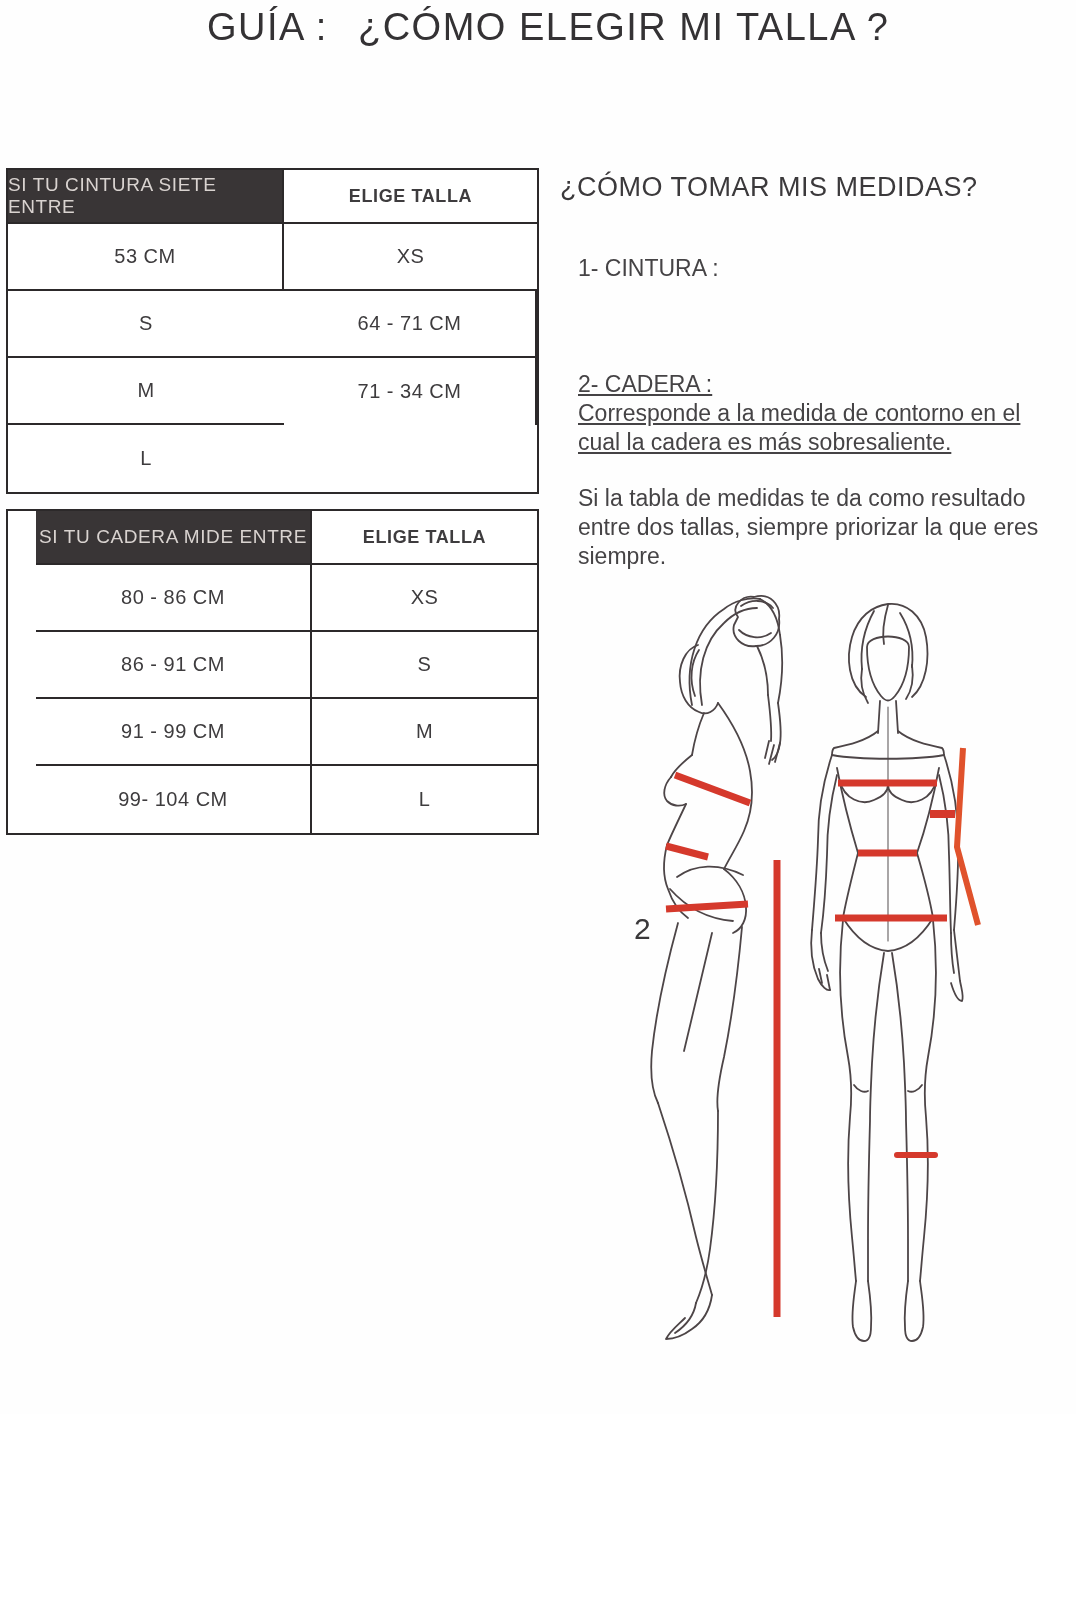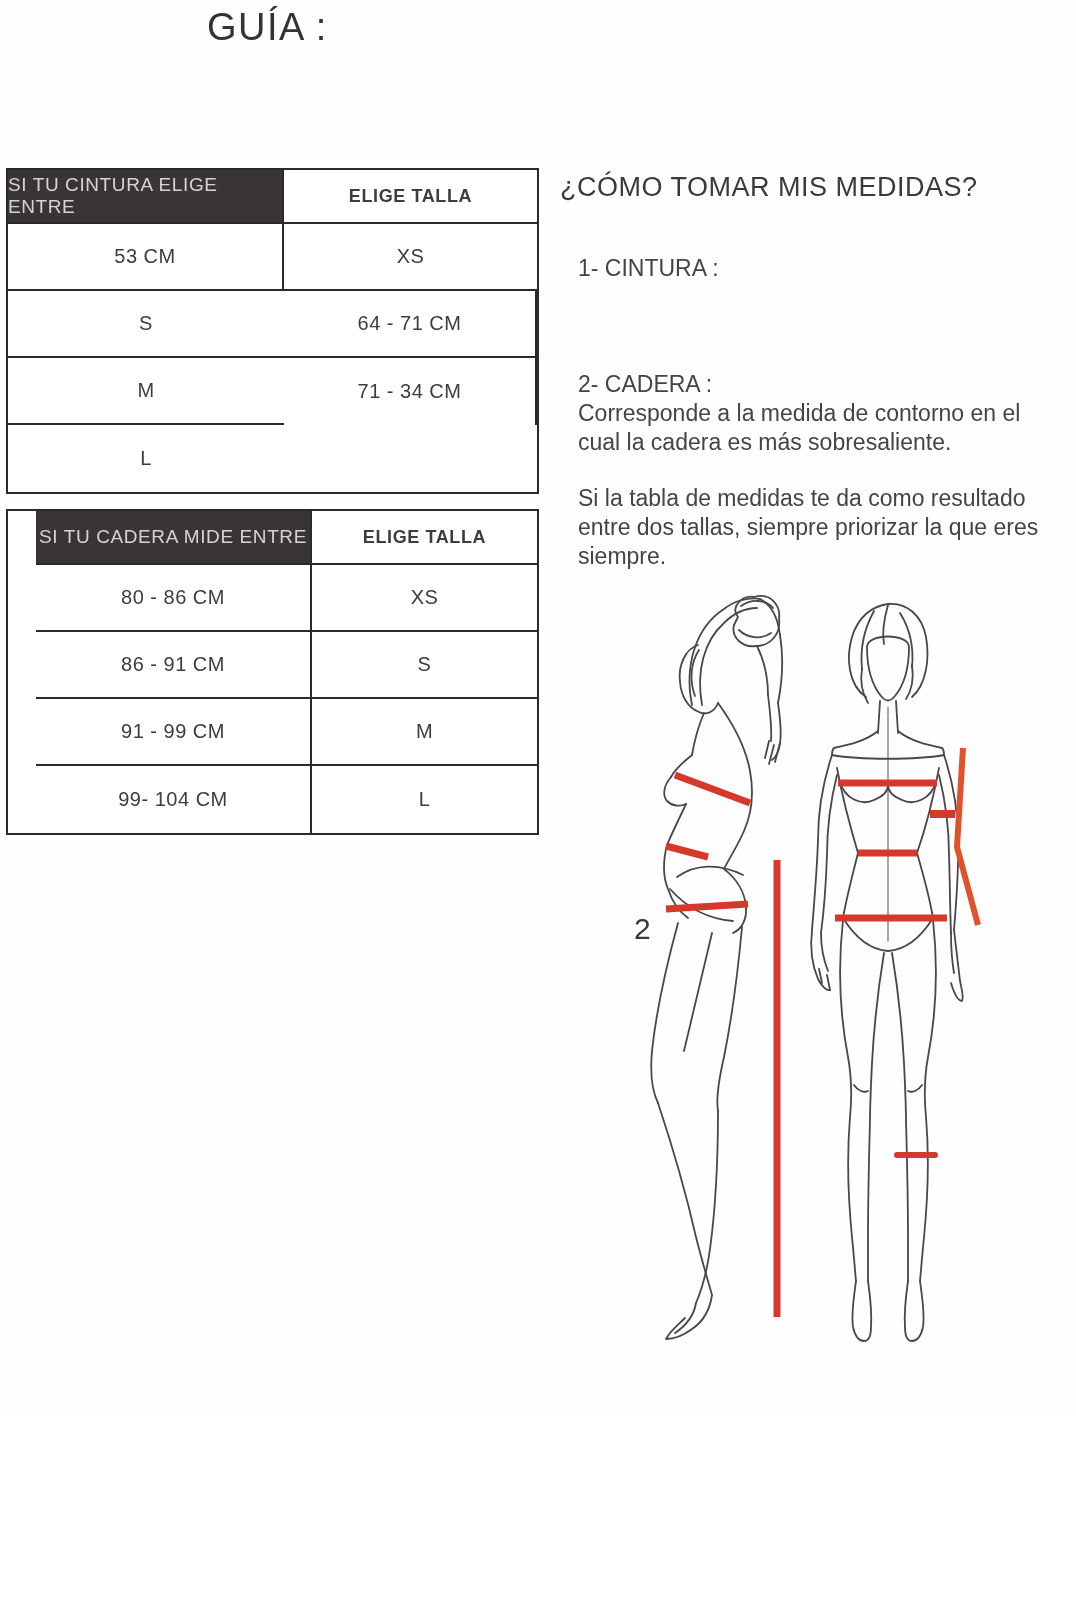--- a/index.html
+++ b/index.html
@@ -39,21 +39,21 @@
 
   
   .instructions { position:absolute; left:560px; top:172px; width:474px; }
   .inst-heading {
     position:absolute; left:0; top:0; font-size:27px; font-weight:400;
     letter-spacing:0.5px; color:#3b393b;
   }
   .inst-block { position:absolute; left:18px; width:470px; font-size:23px;
     line-height:29px; color:#454345; }
   .inst-block.sec1 { top:82px; }
-  .inst-block.sec2 { top:198px; }
+  .inst-block.sec2 { top:198px;text-decoration:underline; }
   .inst-block.note { top:312px; }
   .inst-title { display:block; }
 
   
   .figures-svg { position:absolute; left:600px; top:585px; }
   .fig-label {
     position:absolute; left:634px; top:912px; font-size:30px; color:#3a383a;
   }
 
   
@@ -67,26 +67,27 @@
     position:absolute; left:144px; top:1566px; font-size:26px; color:#3b3a3b;
   }
 </style>
 </head>
 <body>
 
 <div class="page">
 
   <header class="title">
     <span class="t-prefix">GUÍA :</span>
+    <span class="t-main">¿CÓMO ELEGIR MI TALLA ?</span>
   </header>
 
   <section class="tables-wrap">
 
     <div class="size-table">
-      <div class="tcell col1 thead-dark">SI TU CINTURA ELIGE ENTRE</div>
+      <div class="tcell col1 thead-dark">SI TU CINTURA SIETE ENTRE</div>
       <div class="tcell col2 thead-light">ELIGE TALLA</div>
       <div class="tcell col1">53 CM</div>
       <div class="tcell col2">XS</div>
       <div class="tcell col2">S</div>
       <div class="tcell col1">64 - 71 CM</div>
       <div class="tcell col2">M</div>
       <div class="tcell col1">71 - 34 CM</div>
       <div class="tcell col2">L</div>
     </div>
 

